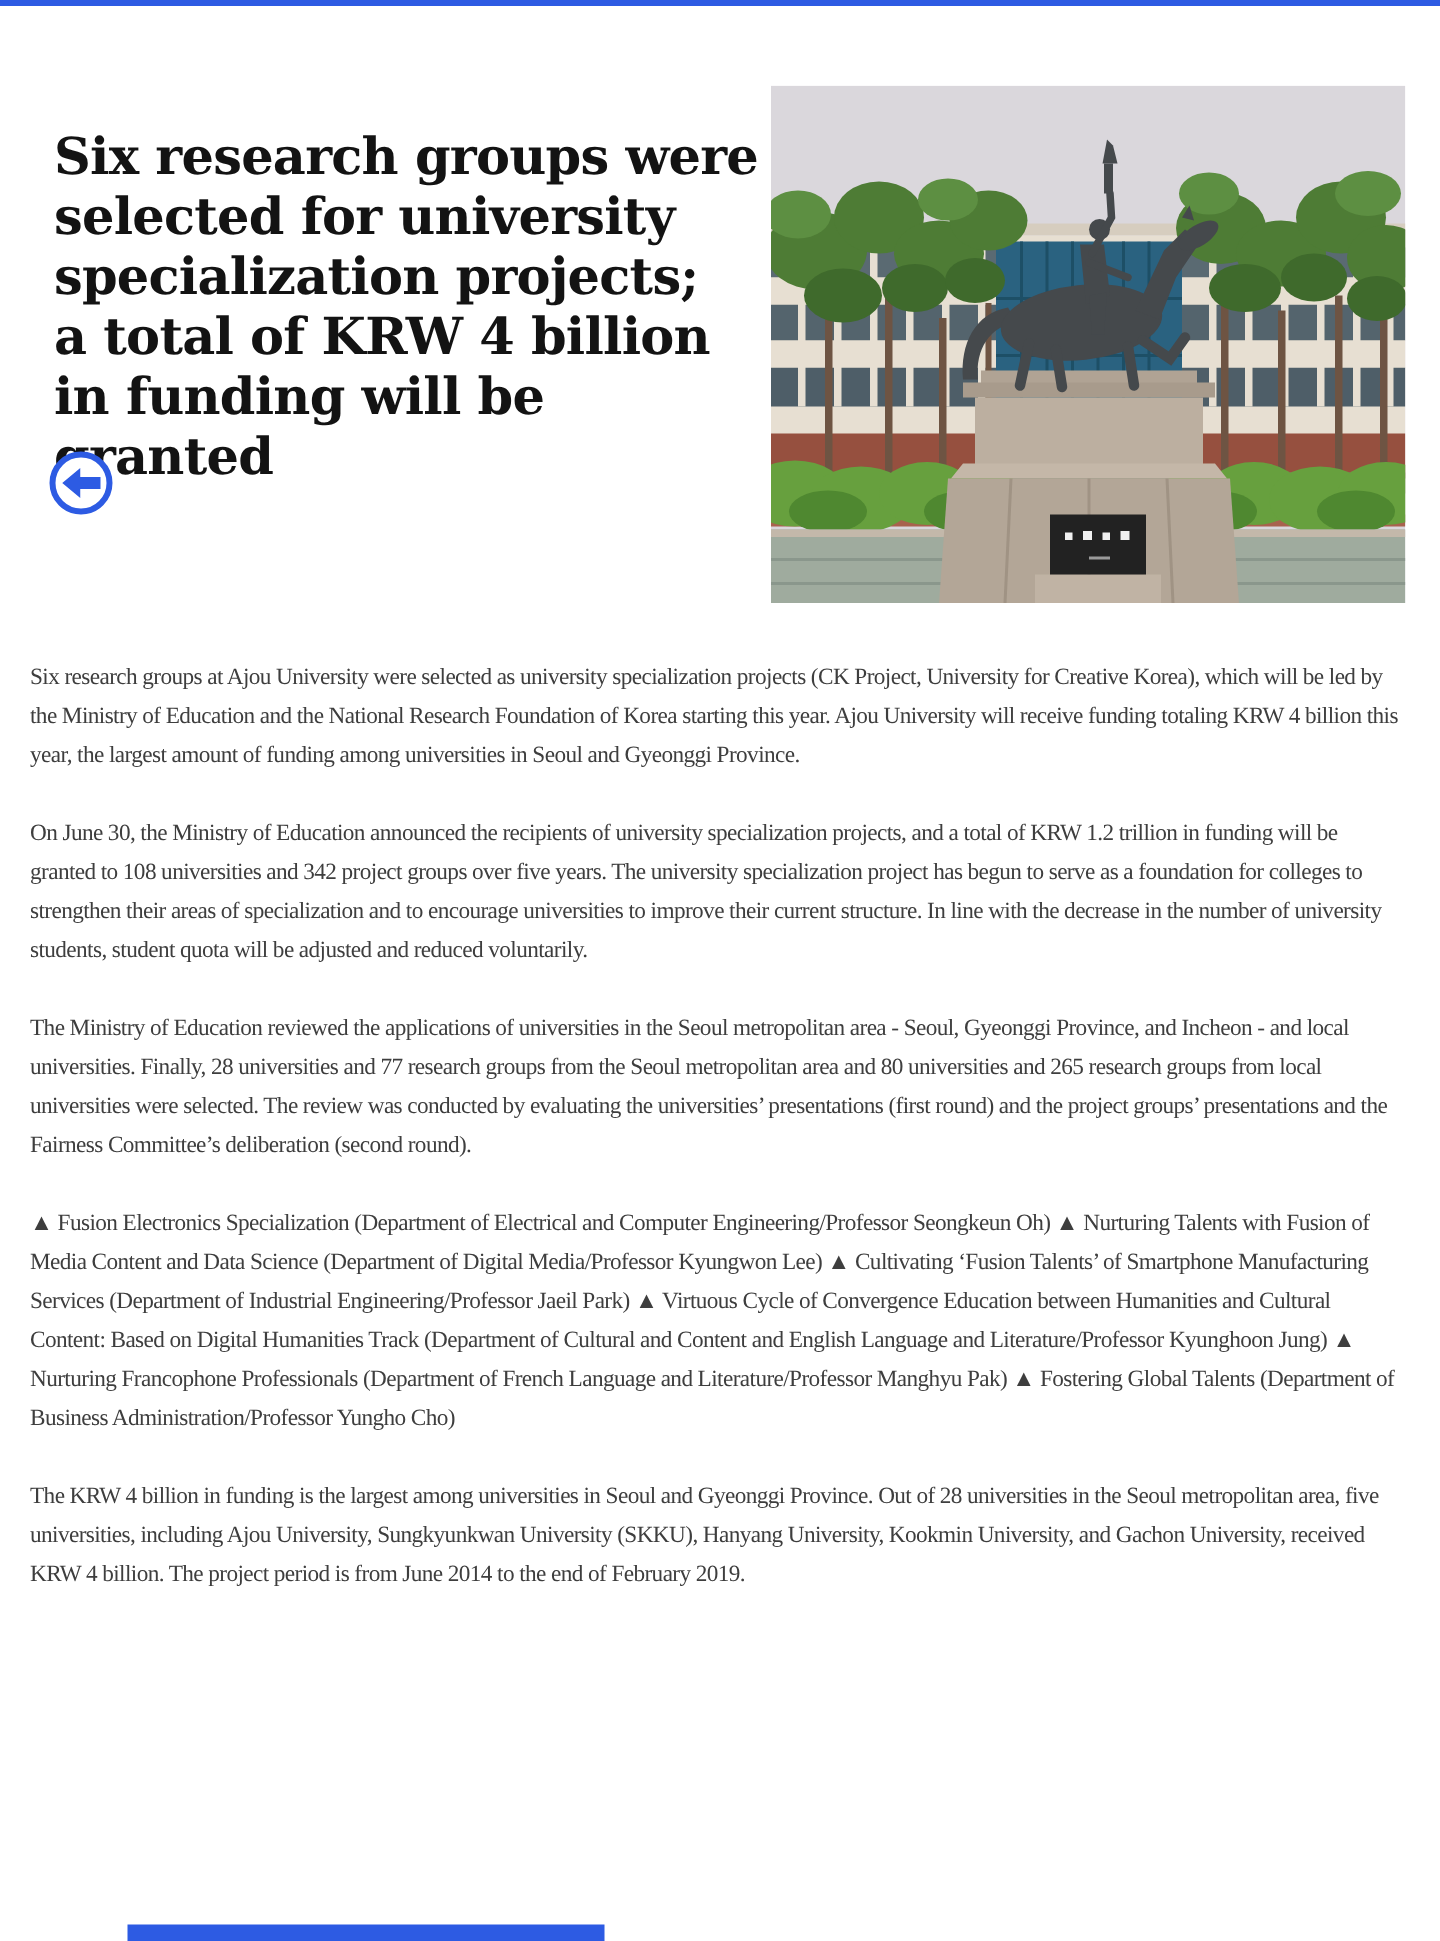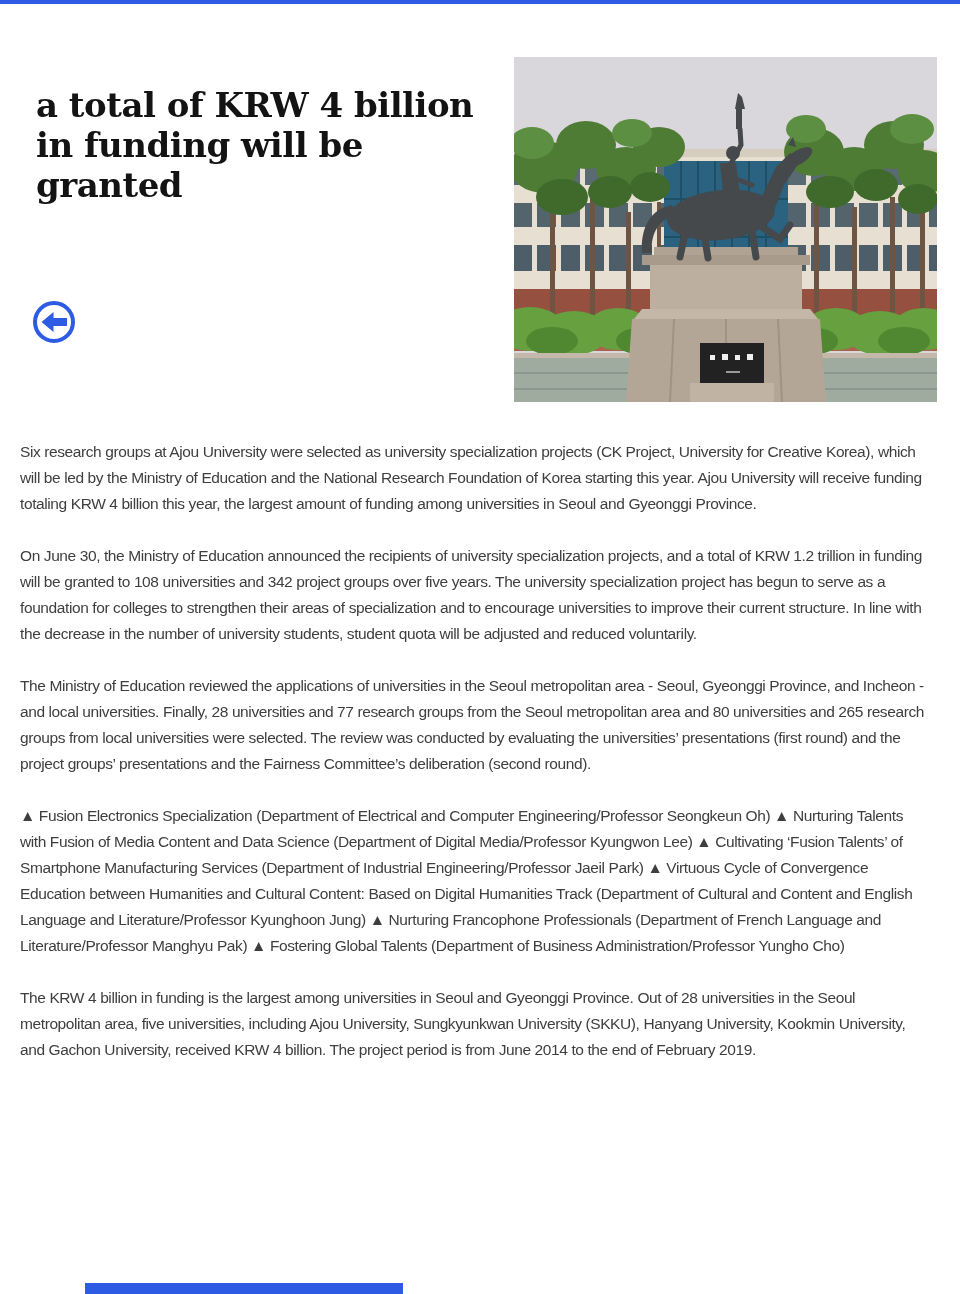--- a/index.html
+++ b/index.html
@@ -78,31 +78,33 @@
     padding: 2px 28px 0 20px;
   }
   .article p {
     margin: 0 0 26px 0;
     font-size: 15.5px;
     line-height: 26px;
     letter-spacing: -0.4px;
     color: #3e3e3e;
     text-align: left;
     hyphens: auto;
+    font-family: Liberation Serif, serif;
     -webkit-hyphens: auto;
   }
 </style>
 </head>
 <body>
 
 <div class="top-accent"></div>
 
 <div class="header">
 
   <h1 class="headline">
+    <span class="hl-line">Six research groups were selected for university specialization projects;</span>
     <span class="hl-line">a total of KRW 4 billion in funding will be granted</span>
   </h1>
 
   <button class="back-btn">
     <svg width="27" height="22" viewBox="0 0 27 22">
       <polygon points="26,7 12.5,7 12.5,1 0.5,11 12.5,21 12.5,15 26,15" fill="#2d5be3"></polygon>
     </svg>
   </button>
 
   <div class="photo-wrap">

